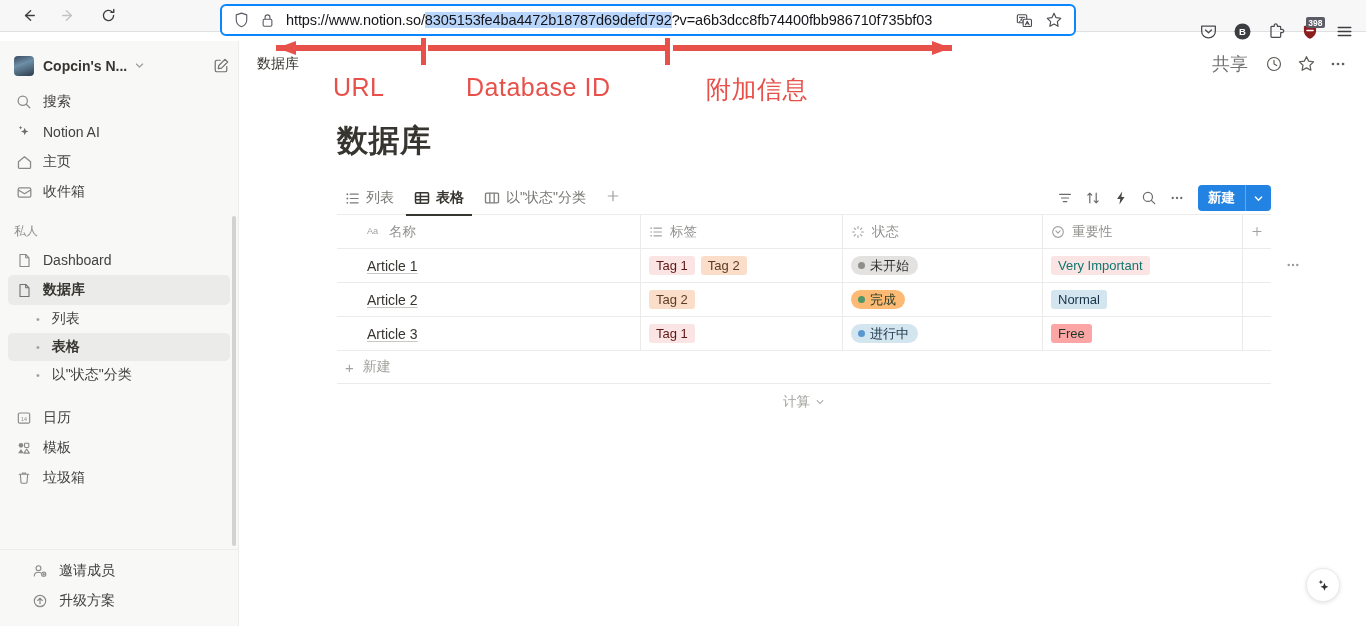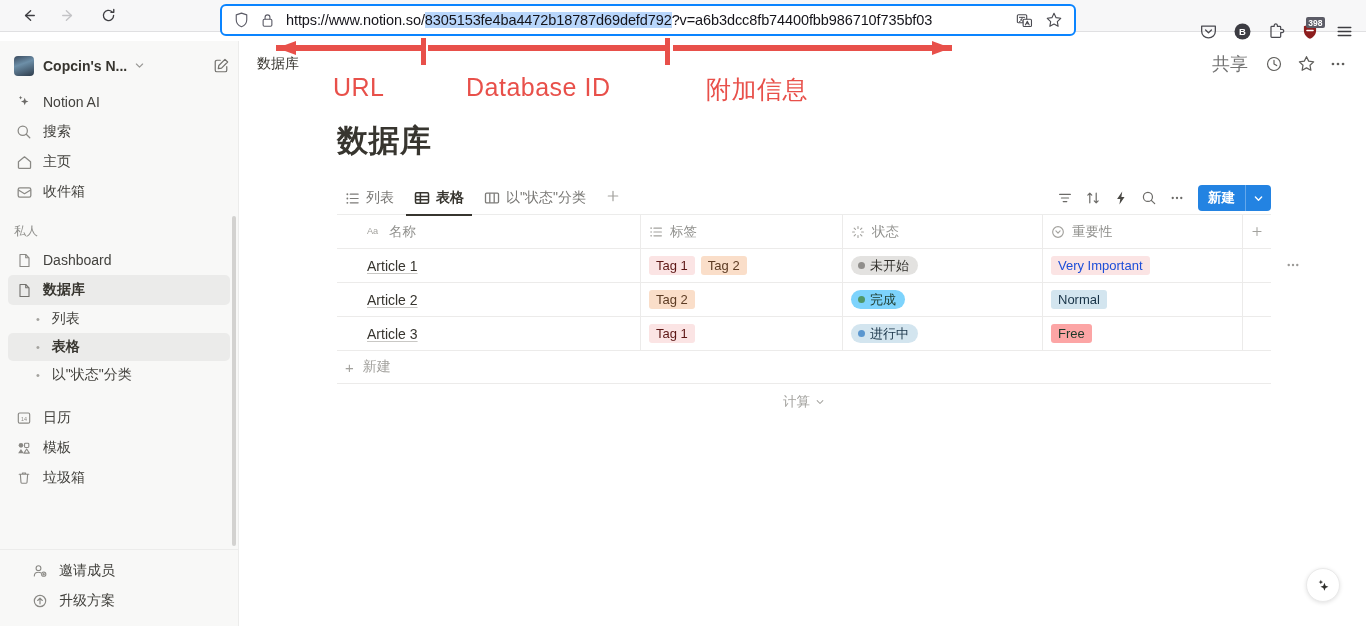--- a/index.html
+++ b/index.html
@@ -326,35 +326,35 @@
       <svg width="18" height="18" viewBox="0 0 20 20" fill="none">
         <path d="M9.2 3.6H5.4c-1 0-1.8.8-1.8 1.8v9.2c0 1 .8 1.8 1.8 1.8h9.2c1 0 1.8-.8 1.8-1.8v-3.8" stroke="#73726e" stroke-width="1.35" stroke-linecap="round"></path>
         <path d="M14.4 2.6l3 3-6.8 6.8-3.6.6.6-3.6 6.8-6.8z" stroke="#73726e" stroke-width="1.35" stroke-linejoin="round"></path>
       </svg>
     </span>
   </div>
 
   <div class="side-item">
     <span class="ico">
       <svg width="16" height="16" viewBox="0 0 18 18" fill="none">
+          <circle cx="7.6" cy="7.6" r="5.2" stroke="#8a8985" stroke-width="1.4"></circle>
+          <path d="M11.5 11.5l4 4" stroke="#8a8985" stroke-width="1.4" stroke-linecap="round"></path>
+        </svg>
+    </span>
+    <span class="lbl">搜索</span>
+  </div>
+
+  <div class="side-item">
+    <span class="ico">
+      <svg width="16" height="16" viewBox="0 0 18 18" fill="none">
         <path d="M9.8 4.2l1.2 3 3 1.2-3 1.2-1.2 3-1.2-3-3-1.2 3-1.2 1.2-3z" fill="#6b6a67"></path>
         <path d="M5.2 2.1l.6 1.5 1.5.6-1.5.6-.6 1.5-.6-1.5L3.1 4.2l1.5-.6.6-1.5z" fill="#6b6a67"></path>
       </svg>
     </span>
     <span class="lbl">Notion AI</span>
-  </div>
-
-  <div class="side-item">
-    <span class="ico">
-      <svg width="16" height="16" viewBox="0 0 18 18" fill="none">
-          <circle cx="7.6" cy="7.6" r="5.2" stroke="#8a8985" stroke-width="1.4"></circle>
-          <path d="M11.5 11.5l4 4" stroke="#8a8985" stroke-width="1.4" stroke-linecap="round"></path>
-        </svg>
-    </span>
-    <span class="lbl">搜索</span>
   </div>
 
   <div class="side-item">
     <span class="ico">
       <svg width="17" height="17" viewBox="0 0 18 18" fill="none">
           <path d="M2.6 8.1L9 3l6.4 5.1v6.1c0 .6-.5 1.1-1.1 1.1H3.7c-.6 0-1.1-.5-1.1-1.1V8.1z" stroke="#8a8985" stroke-width="1.35" stroke-linejoin="round"></path>
         </svg>
     </span>
     <span class="lbl">主页</span>
   </div>
@@ -624,34 +624,34 @@
           <span class="chip" style="background:#fbe4e4;color:#5d1715">Tag 1</span>
           <span class="chip" style="background:#fadec9;color:#5c3b23">Tag 2</span>
         </div>
         <div class="tcell c-status">
           <span class="chip chip-status" style="background:#e3e2e0;color:#32302c">
             <span class="sdot" style="background:#908e8b"></span>
             <span>未开始</span>
           </span>
         </div>
         <div class="tcell c-imp">
-          <span class="chip" style="background:#fbe4e4;color:#1d4ed8">Very Important</span>
+          <span class="chip" style="background:#fbe4e4;color:#0f766e">Very Important</span>
         </div>
         <div class="tcell c-add"></div>
       </div>
 
       <div class="trow body">
         <div class="tcell c-name">
           <span class="row-title">Article 2</span>
         </div>
         <div class="tcell c-tags">
           <span class="chip" style="background:#fadec9;color:#5c3b23">Tag 2</span>
         </div>
         <div class="tcell c-status">
-          <span class="chip chip-status" style="background:#7dd3fc;color:#1c3829">
+          <span class="chip chip-status" style="background:#fdba74;color:#1c3829">
             <span class="sdot" style="background:#4f9768"></span>
             <span>完成</span>
           </span>
         </div>
         <div class="tcell c-imp">
           <span class="chip" style="background:#d3e5ef;color:#183347">Normal</span>
         </div>
         <div class="tcell c-add"></div>
       </div>
 

